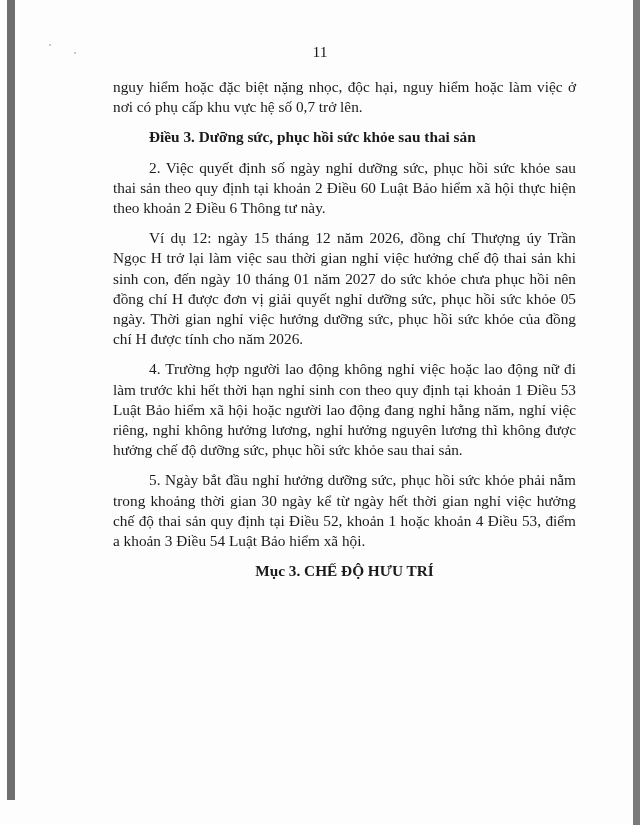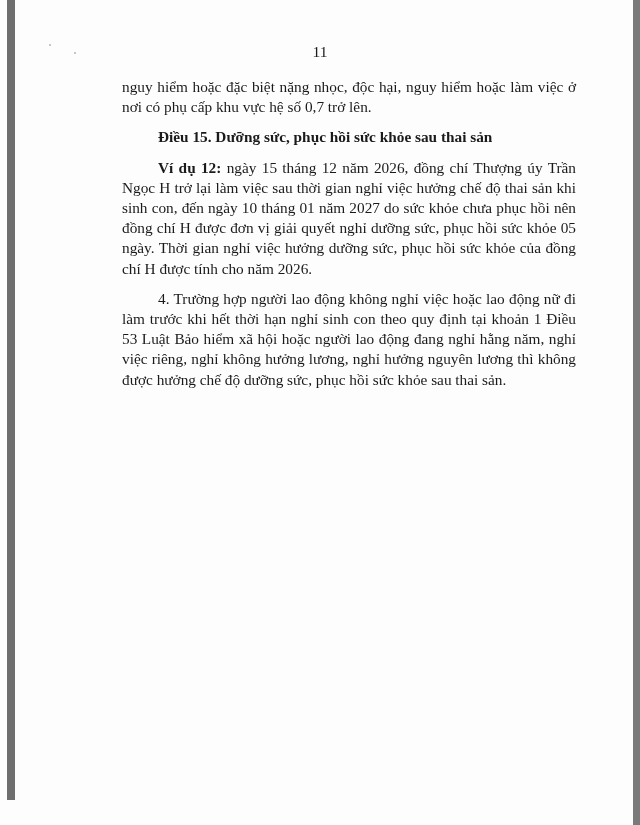--- a/index.html
+++ b/index.html
@@ -48,51 +48,54 @@
     }
     .content {
       position: absolute;
       left: 106px;
       top: 77px;
       width: 470px;
       font-size: 15.3px;
       line-height: 20.2px;
     }
     .content p {
-      margin: 0 0 10px 16px;
+      margin: 0 0 10px 7px;
       text-align: justify;
       text-indent: 36px;
       hyphens: none;
     }
     .content p.noindent { text-indent: 0; }
     .content p.heading {
       font-weight: bold;
       text-align: left;
       margin-bottom: 10px;
     }
     .content p.section {
       font-weight: bold;
       text-align: center;
       text-indent: 0;
       margin-bottom: 10px;
     }
-    .content b { font-weight: bold; }
+    .content b { font-weight: normal; }
   </style>
 </head>
 <body>
 
 <div class="scan-bg"></div>
 <div class="border-left"></div>
 <div class="border-right"></div>
 <div class="speck" style="left:49px;top:44px;"></div>
 <div class="speck" style="left:74px;top:52px;"></div>
 
 <div class="page-number">11</div>
 
 <div class="content">
   <p class="noindent">nguy hiểm hoặc đặc biệt nặng nhọc, độc hại, nguy hiểm hoặc làm việc ở nơi có phụ cấp khu vực hệ số 0,7 trở lên.</p>
 
-  <p class="heading" style="text-indent:36px;">Điều 15. Dưỡng sức, phục hồi sức khỏe sau thai sản</p>
+  <p class="heading" style="text-indent:36px;">Điều 3. Dưỡng sức, phục hồi sức khỏe sau thai sản</p>
+  <p>2. Việc quyết định số ngày nghỉ dưỡng sức, phục hồi sức khỏe sau thai sản theo quy định tại khoản 2 Điều 60 Luật Bảo hiểm xã hội thực hiện theo khoản 2 Điều 6 Thông tư này.</p>
   <p><b>Ví dụ 12:</b><span> ngày 15 tháng 12 năm 2026, đồng chí Thượng úy Trần Ngọc H trở lại làm việc sau thời gian nghỉ việc hưởng chế độ thai sản khi sinh con, đến ngày 10 tháng 01 năm 2027 do sức khỏe chưa phục hồi nên đồng chí H được đơn vị giải quyết nghỉ dưỡng sức, phục hồi sức khỏe 05 ngày. Thời gian nghỉ việc hưởng dưỡng sức, phục hồi sức khỏe của đồng chí H được tính cho năm 2026.</span></p>
   <p>4. Trường hợp người lao động không nghỉ việc hoặc lao động nữ đi làm trước khi hết thời hạn nghỉ sinh con theo quy định tại khoản 1 Điều 53 Luật Bảo hiểm xã hội hoặc người lao động đang nghỉ hằng năm, nghỉ việc riêng, nghỉ không hưởng lương, nghỉ hưởng nguyên lương thì không được hưởng chế độ dưỡng sức, phục hồi sức khỏe sau thai sản.</p>
+  <p>5. Ngày bắt đầu nghỉ hưởng dưỡng sức, phục hồi sức khỏe phải nằm trong khoảng thời gian 30 ngày kể từ ngày hết thời gian nghỉ việc hưởng chế độ thai sản quy định tại Điều 52, khoản 1 hoặc khoản 4 Điều 53, điểm a khoản 3 Điều 54 Luật Bảo hiểm xã hội.</p>
 
+  <p class="section">Mục 3. CHẾ ĐỘ HƯU TRÍ</p>
 
 </div>
 
 </body></html>

